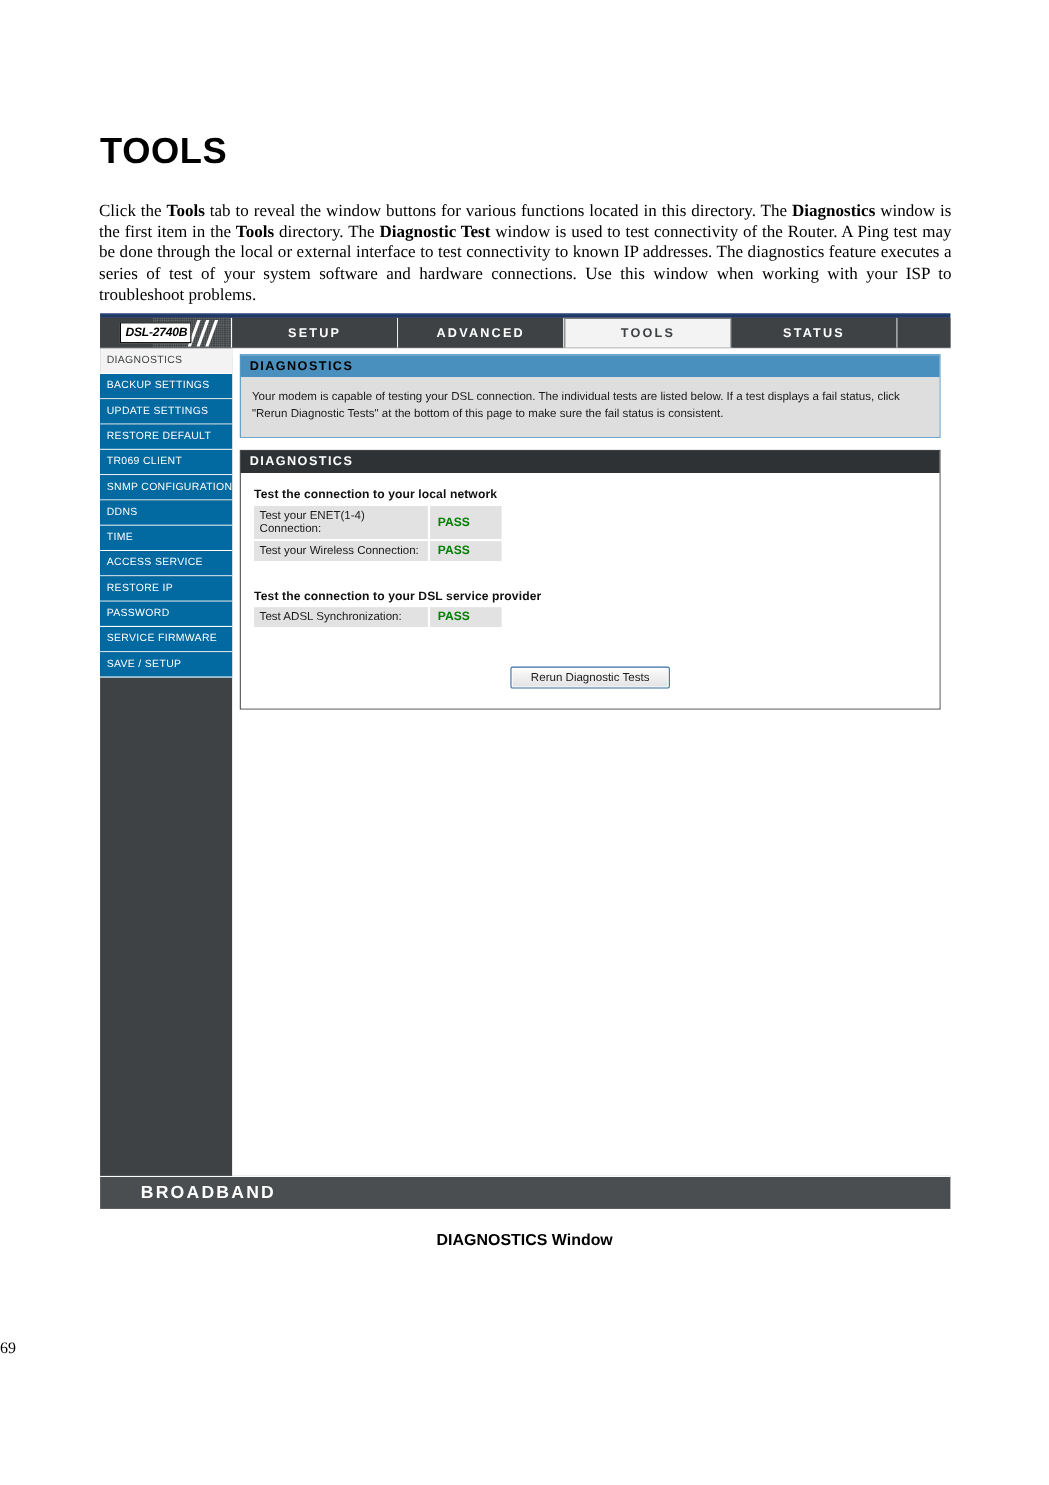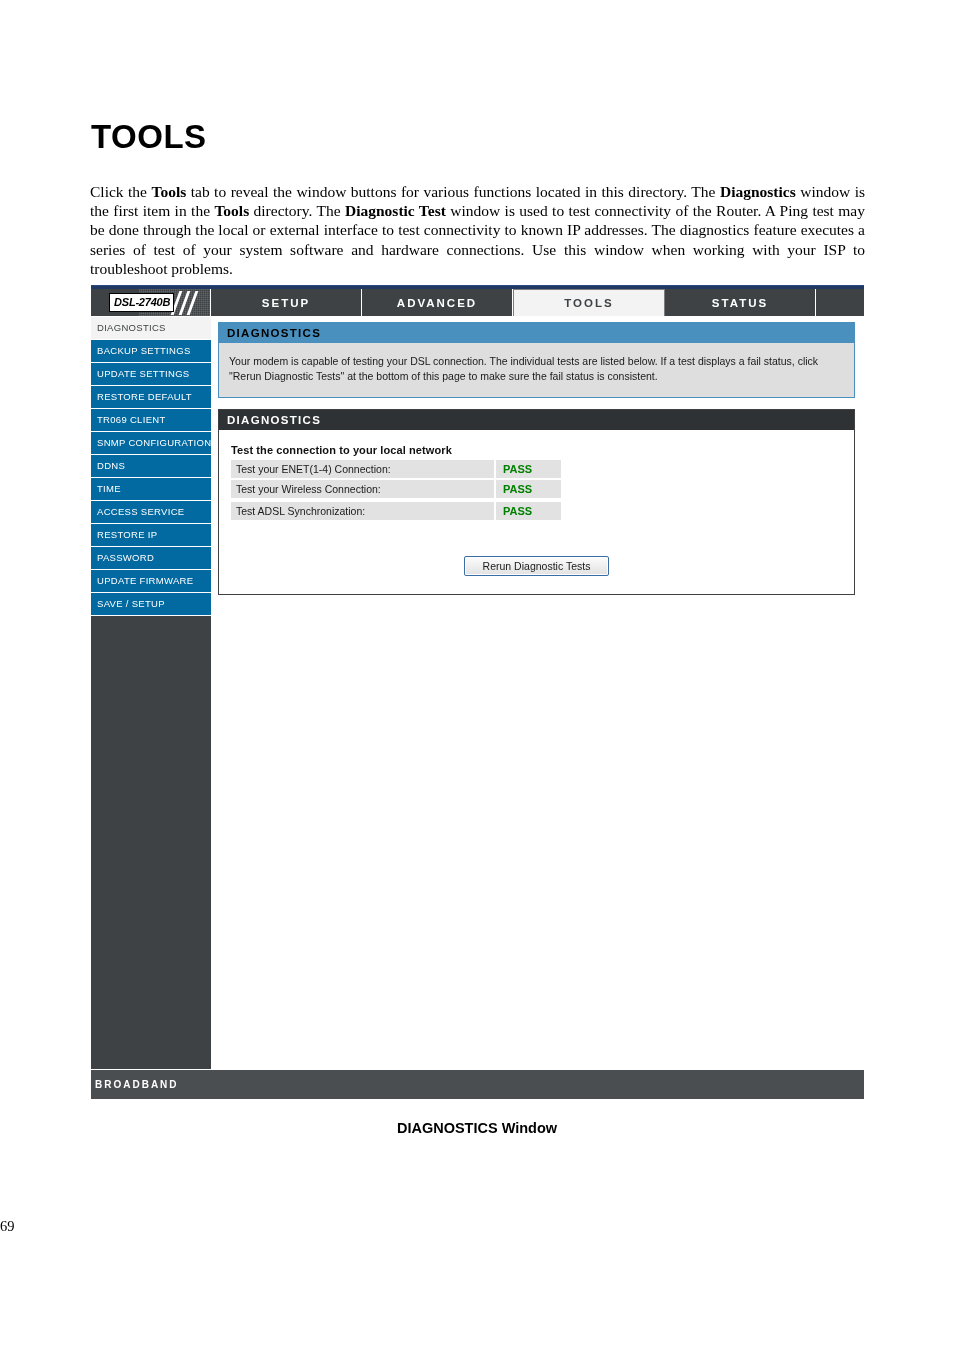--- a/index.html
+++ b/index.html
@@ -225,21 +225,21 @@
   .group-title {
     font-size: 11px;
     font-weight: bold;
     color: #111;
     margin: 0 0 4px 0;
     letter-spacing: 0.1px;
   }
   .group-title.second { margin-top: 24px; }
   .test-table {
     border-collapse: collapse;
-    width: 330px;
+    width: 225px;
     margin-bottom: 2px;
     padding-left: 15px;
   }
   .test-table td {
     background: #e2e2e2;
     font-size: 10.5px;
     color: #1a1a1a;
     padding: 3px 6px 3px 5px;
     border-bottom: 2px solid #ffffff;
     border-right: 2px solid #ffffff;
@@ -273,24 +273,25 @@
     width: 773px;
     height: 30px;
     background: #4a4e50;
     display: flex;
     align-items: center;
     border-top: 1px solid #ffffff;
     box-sizing: border-box;
   }
   .footer-text {
     color: #ffffff;
-    font-size: 10px;
+    font-size: 16px;
     font-weight: bold;
     letter-spacing: 2px;
-    padding-left: 4px;
+    padding-left: 26px;
+    margin-left: 11px;
   }
 
   
   .caption {
     position: absolute;
     top: 1120px;
     left: 0;
     width: 954px;
     text-align: center;
     font-family: "Liberation Sans", sans-serif;
@@ -345,21 +346,21 @@
         <div class="side-item">BACKUP SETTINGS</div>
         <div class="side-item">UPDATE SETTINGS</div>
         <div class="side-item">RESTORE DEFAULT</div>
         <div class="side-item">TR069 CLIENT</div>
         <div class="side-item">SNMP CONFIGURATION</div>
         <div class="side-item">DDNS</div>
         <div class="side-item">TIME</div>
         <div class="side-item">ACCESS SERVICE</div>
         <div class="side-item">RESTORE IP</div>
         <div class="side-item">PASSWORD</div>
-        <div class="side-item">UPDATE FIRMWARE</div>
+        <div class="side-item">SERVICE FIRMWARE</div>
         <div class="side-item">SAVE / SETUP</div>
       </div>
 
       <div class="content">
 
         <div class="panel">
           <div class="panel-head">DIAGNOSTICS</div>
           <div class="panel-body">Your modem is capable of testing your DSL connection. The individual tests are listed below. If a test displays a fail status, click "Rerun Diagnostic Tests" at the bottom of this page to make sure the fail status is consistent.</div>
         </div>
 
@@ -374,20 +375,21 @@
                 <td>Test your ENET(1-4) Connection:</td>
                 <td class="result">PASS</td>
               </tr>
               <tr>
                 <td>Test your Wireless Connection:</td>
                 <td class="result">PASS</td>
               </tr>
             </tbody>
               </table>
 
+            <div class="group-title second">Test the connection to your DSL service provider</div>
             <table class="test-table">
               <tbody>
                   <tr>
                 <td>Test ADSL Synchronization:</td>
                 <td class="result">PASS</td>
               </tr>
             </tbody>
               </table>
 
             <div class="btn-wrap">

